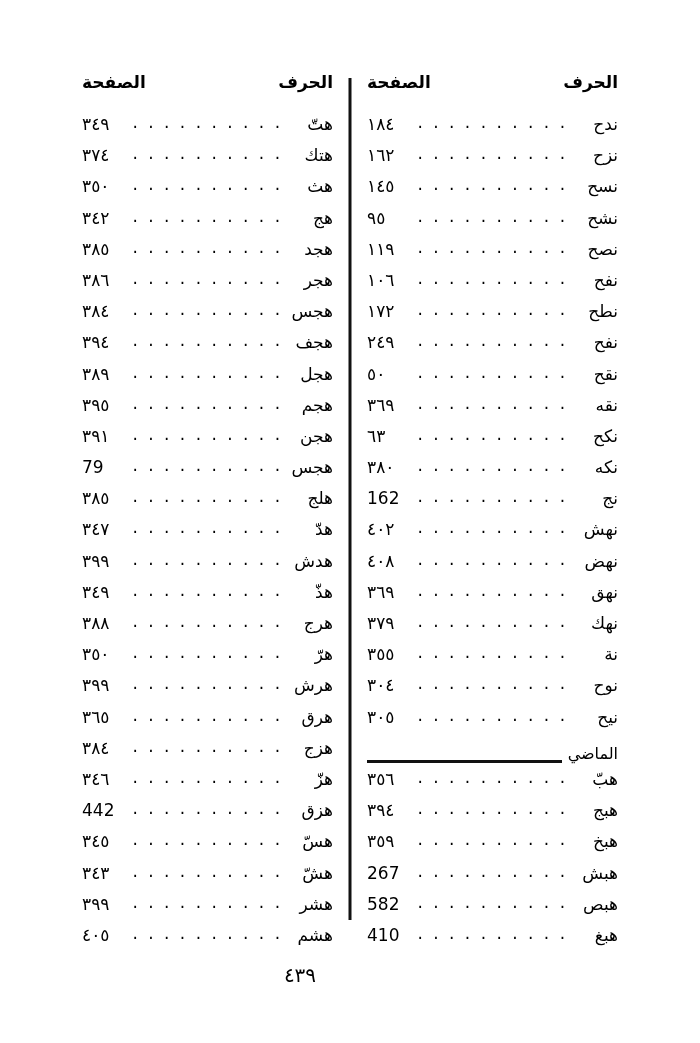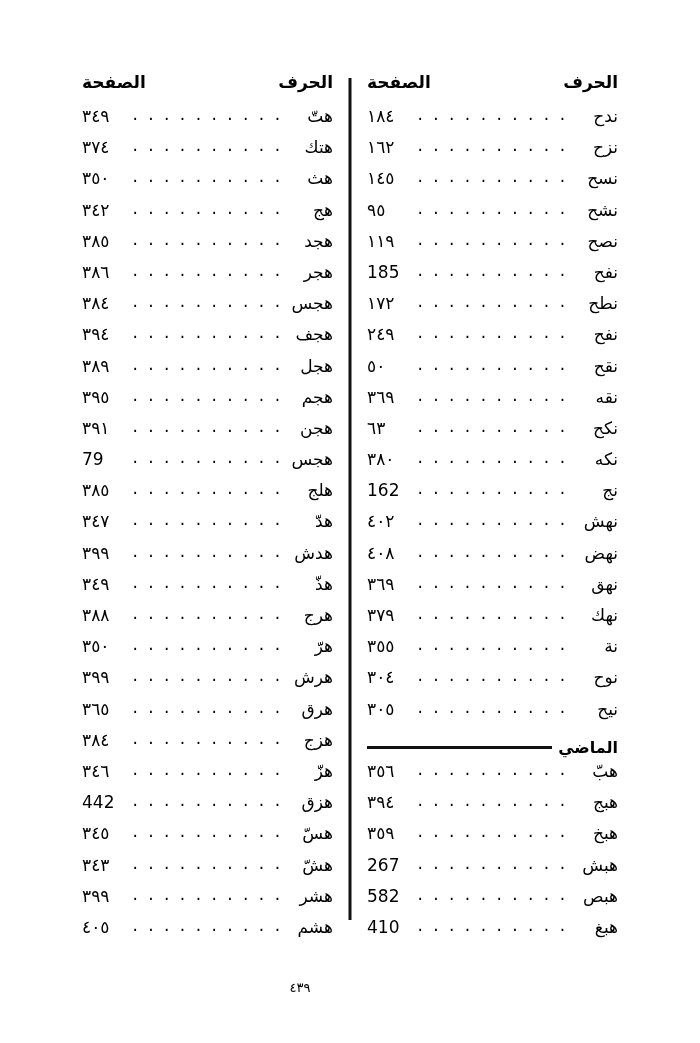--- a/index.html
+++ b/index.html
@@ -85,51 +85,51 @@
     color: #000;
     transform: translateY(-2px);
     text-align: center;
   }
   .entry .num {
     flex: 0 0 auto;
     min-width: 44px;
     text-align: left;
     white-space: nowrap;
     direction: rtl;
+    margin-top: 8px;
   }
 
   
   .section-rule {
     display: flex;
     flex-direction: row;
-    align-items: center;
+    align-items: flex-end;
     direction: rtl;
     height: 31.2px;
-    font-weight: bold;
   }
   .section-rule .sec-label {
     flex: 0 0 auto;
     font-size: 16px;
     white-space: nowrap;
     padding-left: 4px;
   }
   .section-rule .sec-line {
     flex: 1 1 auto;
     height: 3px;
     background: #111;
     margin-right: 2px;
   }
 
   .folio {
     position: absolute;
-    bottom: 48px;
+    bottom: 56px;
     left: 0;
     width: 600px;
     text-align: center;
-    font-size: 13px;
+    font-size: 20px;
   }
 </style>
 </head>
 <body>
 
 <div class="page">
   <div class="columns">
 
     <div class="divider"></div>
 
@@ -160,21 +160,21 @@
           <span class="num">٩٥</span>
         </div>
         <div class="entry">
           <span class="word">نصح</span>
           <span class="dots">. . . . . . . . . .</span>
           <span class="num">١١٩</span>
         </div>
         <div class="entry">
           <span class="word">نفح</span>
           <span class="dots">. . . . . . . . . .</span>
-          <span class="num">185</span>
+          <span class="num">١٠٦</span>
         </div>
         <div class="entry">
           <span class="word">نطح</span>
           <span class="dots">. . . . . . . . . .</span>
           <span class="num">١٧٢</span>
         </div>
         <div class="entry">
           <span class="word">نفح</span>
           <span class="dots">. . . . . . . . . .</span>
           <span class="num">٢٤٩</span>

